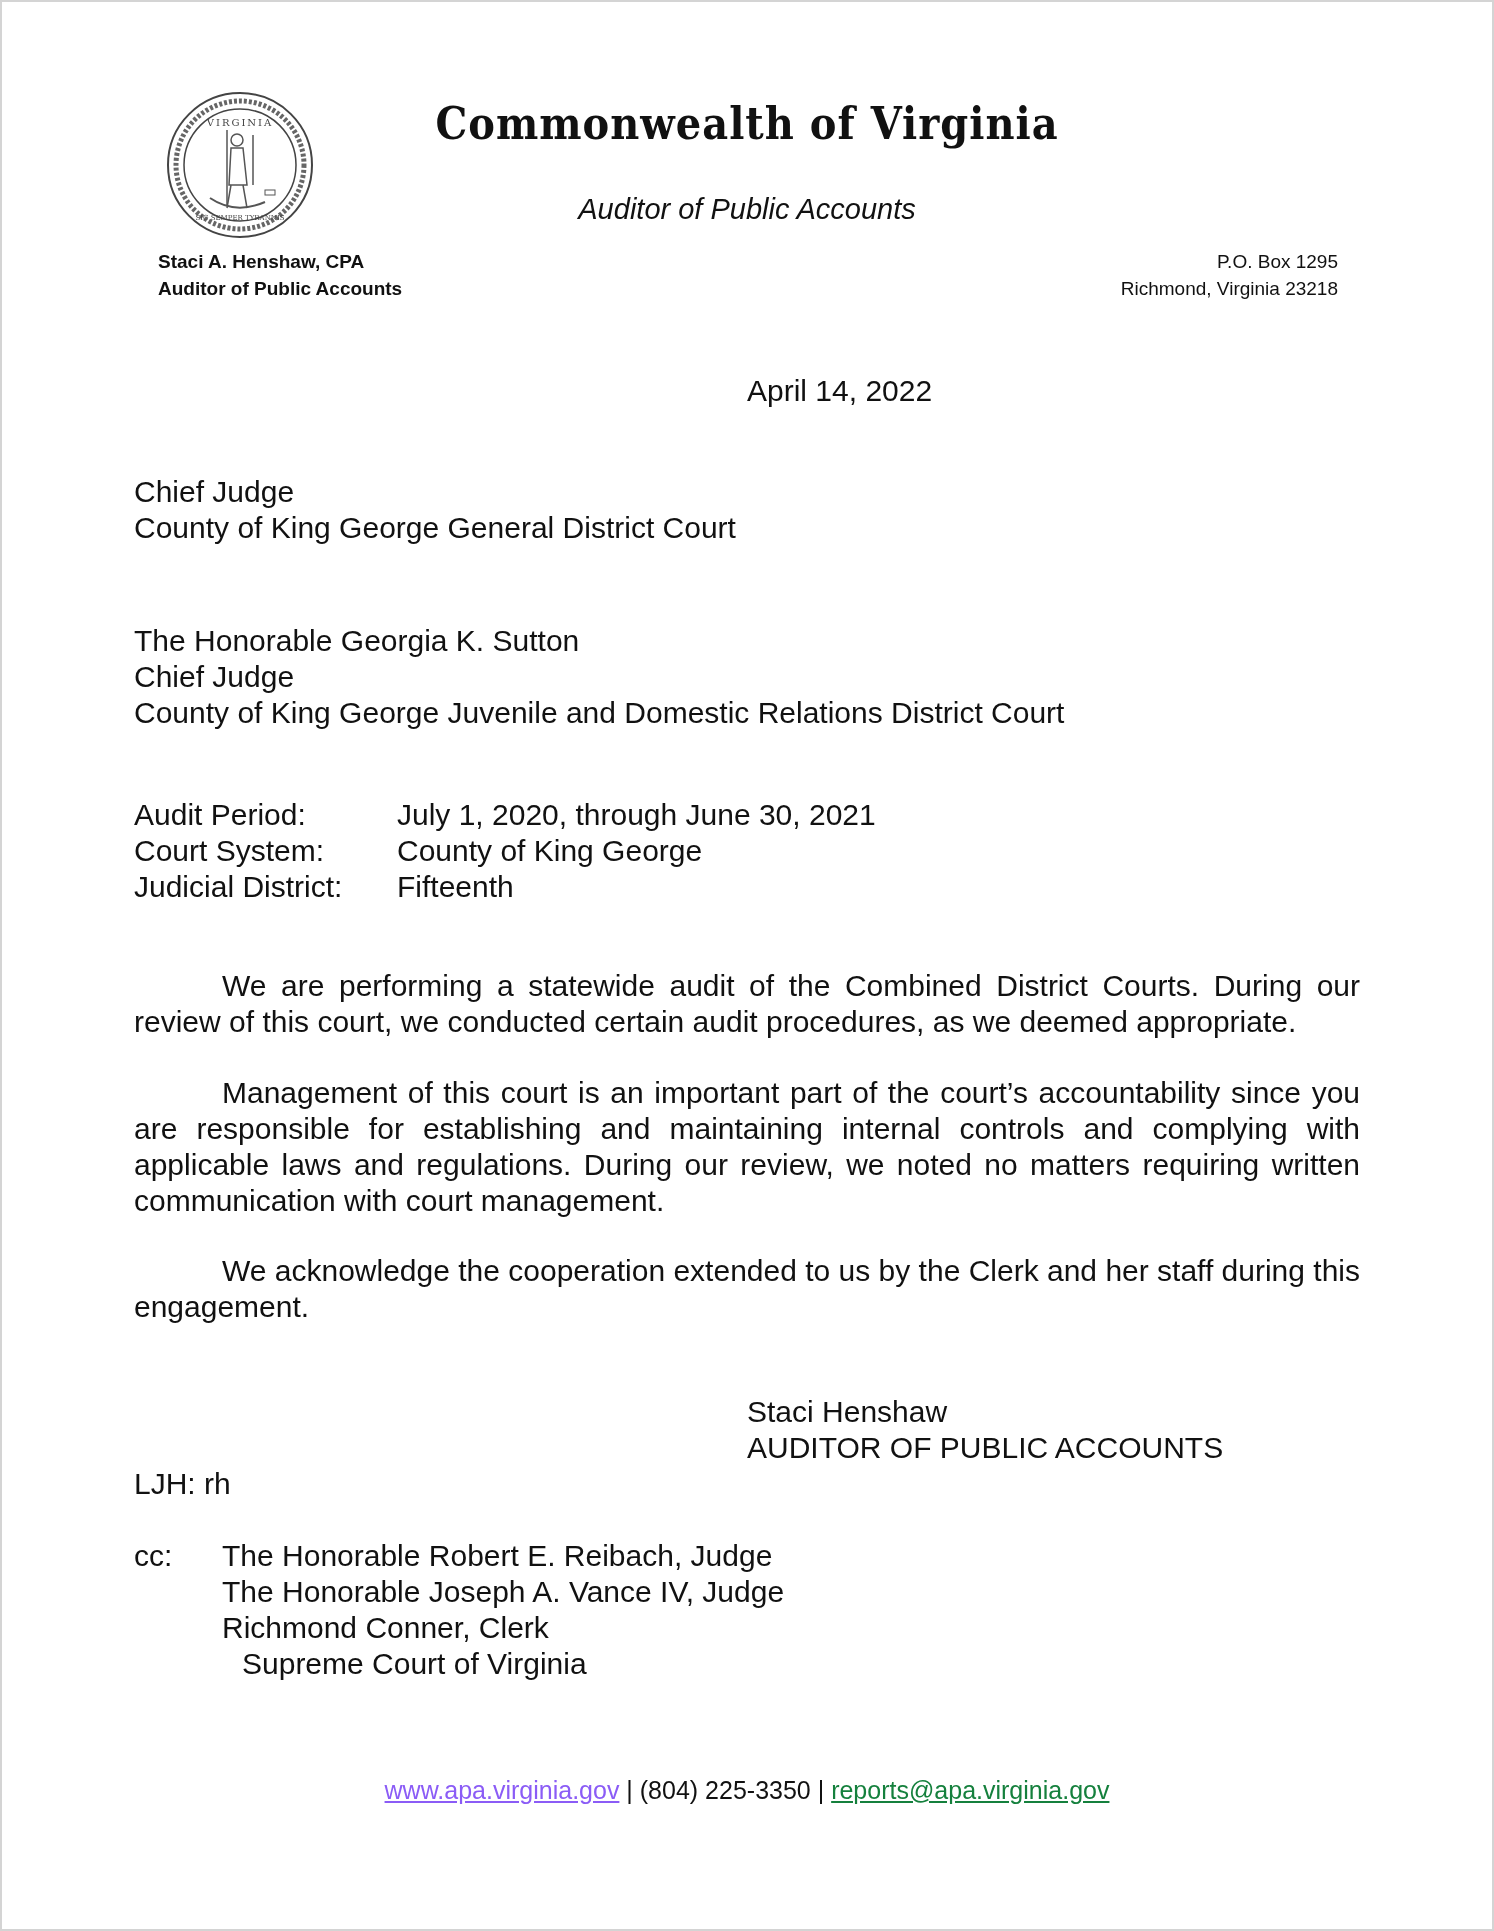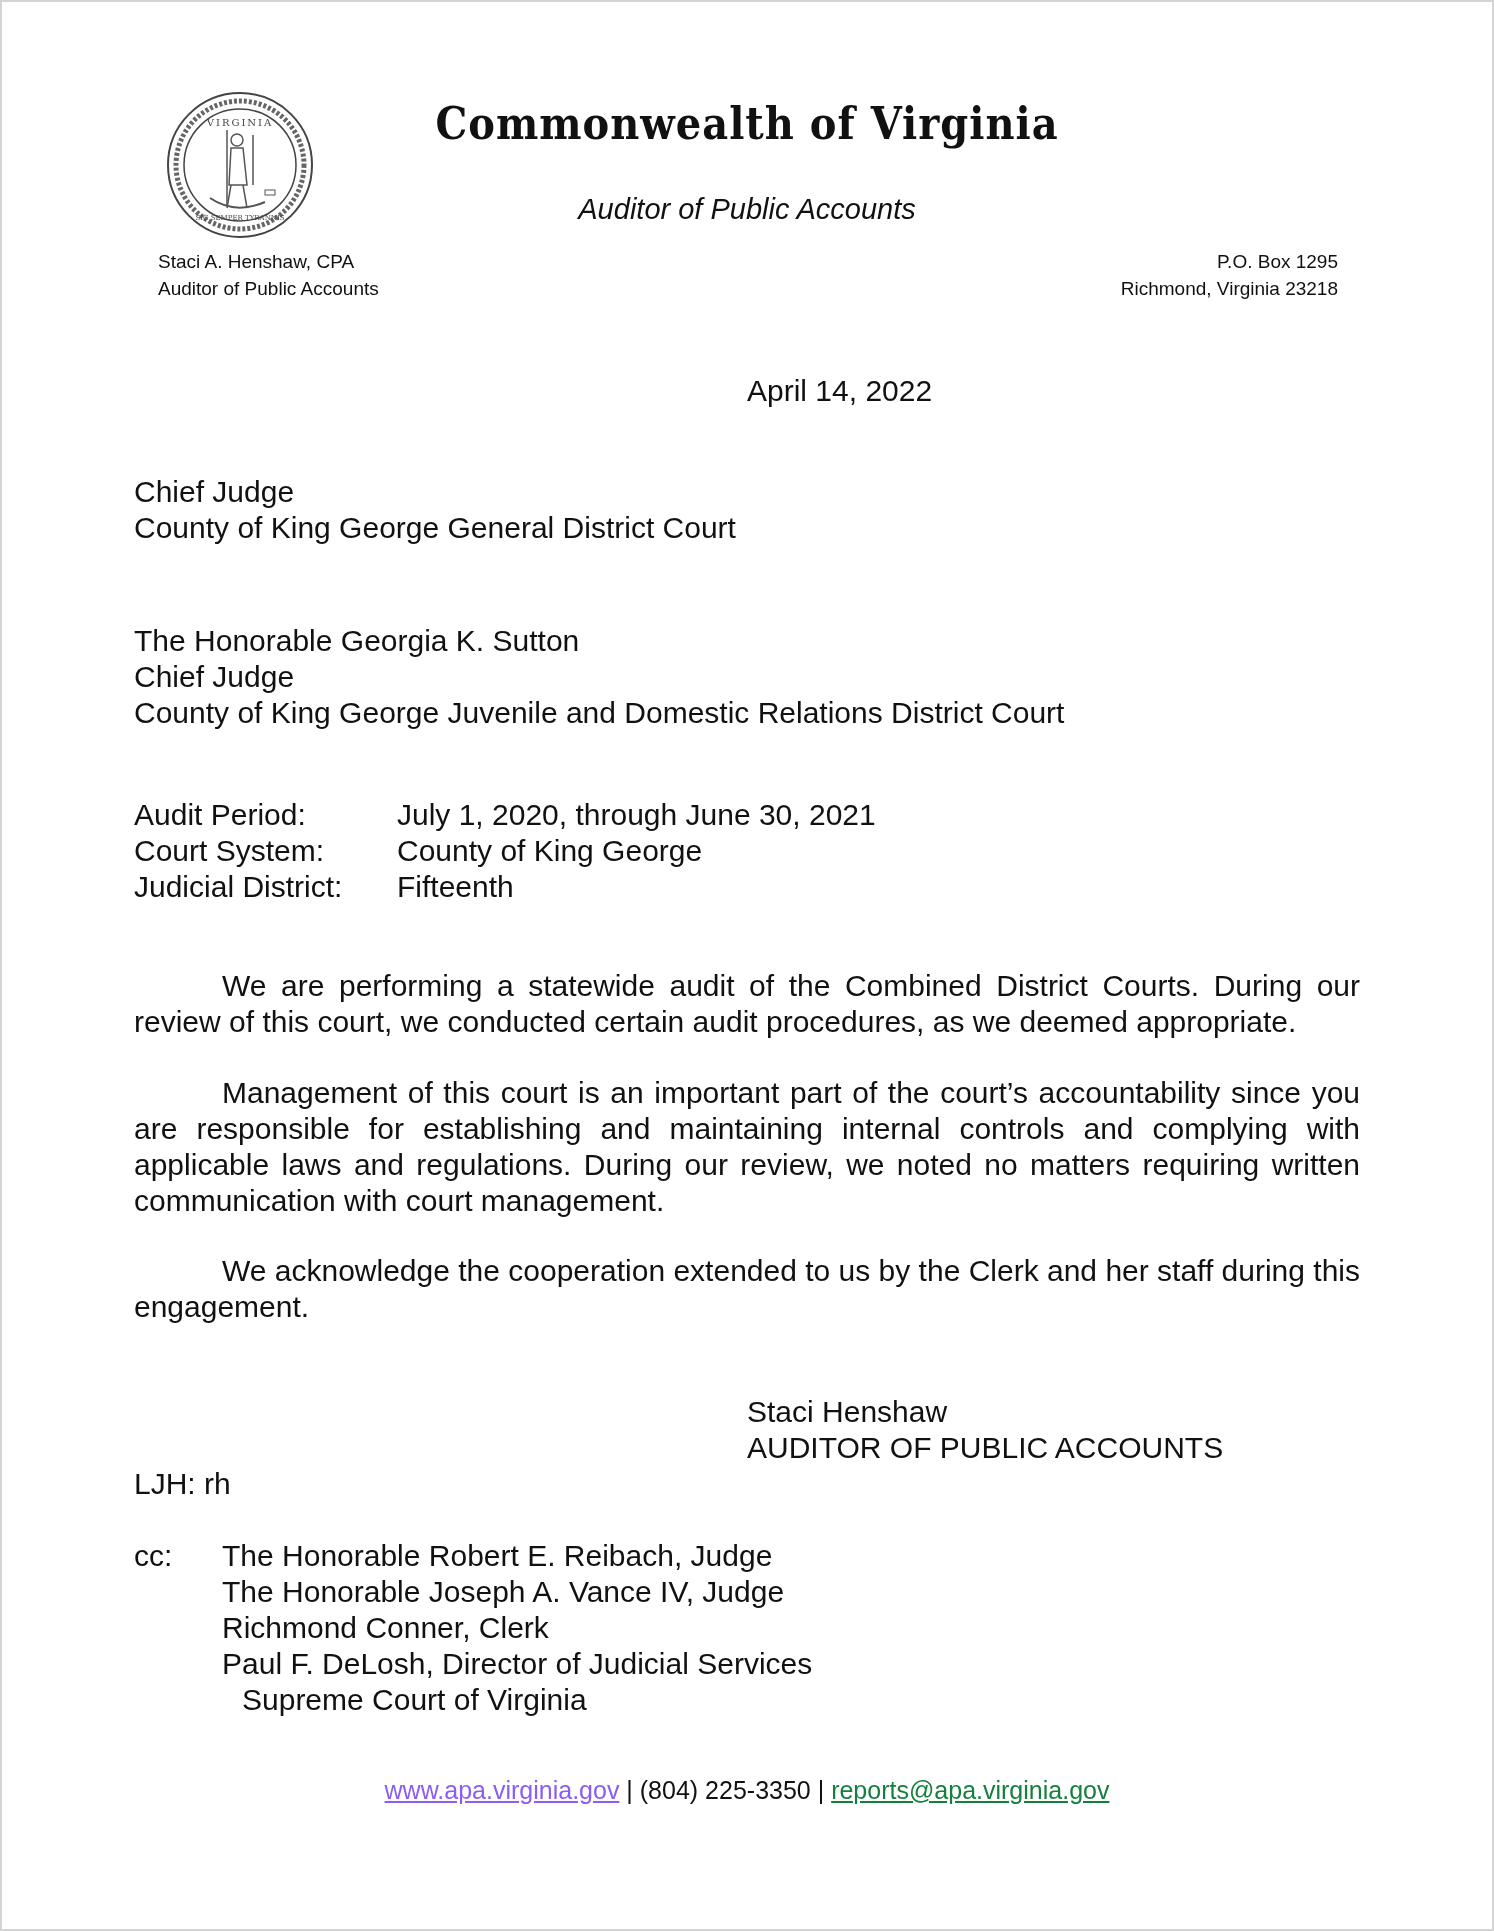--- a/index.html
+++ b/index.html
@@ -4,21 +4,21 @@
 <style>
   html,body{margin:0;padding:0;background:#fff;}
   body{width:1494px;height:1931px;position:relative;overflow:hidden;font-family:"Liberation Sans",sans-serif;color:#111;}
   .frame{position:absolute;left:0;top:0;width:1490px;height:1927px;border:2px solid #d4d4d4;}
   .abs{position:absolute;white-space:nowrap;}
   .seal{position:absolute;left:165px;top:90px;width:150px;height:150px;}
   .title{left:0;width:1494px;text-align:center;top:100px;font-family:"DejaVu Serif",serif;font-weight:bold;font-size:40px;letter-spacing:1px;transform:translateX(0);}
   .title span{display:inline-block;transform:translateX(0px) scaleY(1.1);}
   .subtitle{left:0;width:1494px;text-align:center;top:193px;font-style:italic;font-size:29px;}
   .hdr{font-size:19px;line-height:27px;}
-  .hdr-left{left:158px;top:248px;}
+  .hdr-left{left:158px;top:248px;font-weight:bold;}
   .hdr-right{right:156px;top:248px;text-align:right;}
   .body-text{font-size:30px;line-height:36px;}
   .date{left:747px;top:373px;}
   .addr{left:134px;}
   .meta{left:134px;top:797px;}
   .meta-row{display:flex;}
   .meta-row .k{width:263px;}
   .para{position:absolute;left:134px;width:1226px;text-align:justify;white-space:normal;}
   .para .indent{display:inline-block;width:88px;}
   .sig{left:747px;top:1394px;}
@@ -97,19 +97,18 @@
   <div>AUDITOR OF PUBLIC ACCOUNTS</div>
 </div>
 
 <div class="abs body-text ref">LJH: rh</div>
 
 <div class="abs body-text cc-label">cc:</div>
 <div class="abs body-text cc-list">
   <div>The Honorable Robert E. Reibach, Judge</div>
   <div>The Honorable Joseph A. Vance IV, Judge</div>
   <div>Richmond Conner, Clerk</div>
-  <div>Paul F. DeLosh, Director of Judicial Services</div>
   <div class="cc-sub">Supreme Court of Virginia</div>
 </div>
 
 <div class="abs footer">
   <a style="color: #8b5cf6; white-space: pre;">www.apa.virginia.gov</a><span style="white-space: pre;"> | </span><span>(804) 225-3350</span><span style="white-space: pre;"> | </span><a style="color: #15803d; white-space: pre;">reports@apa.virginia.gov</a>
 </div>
 
 </body></html>

